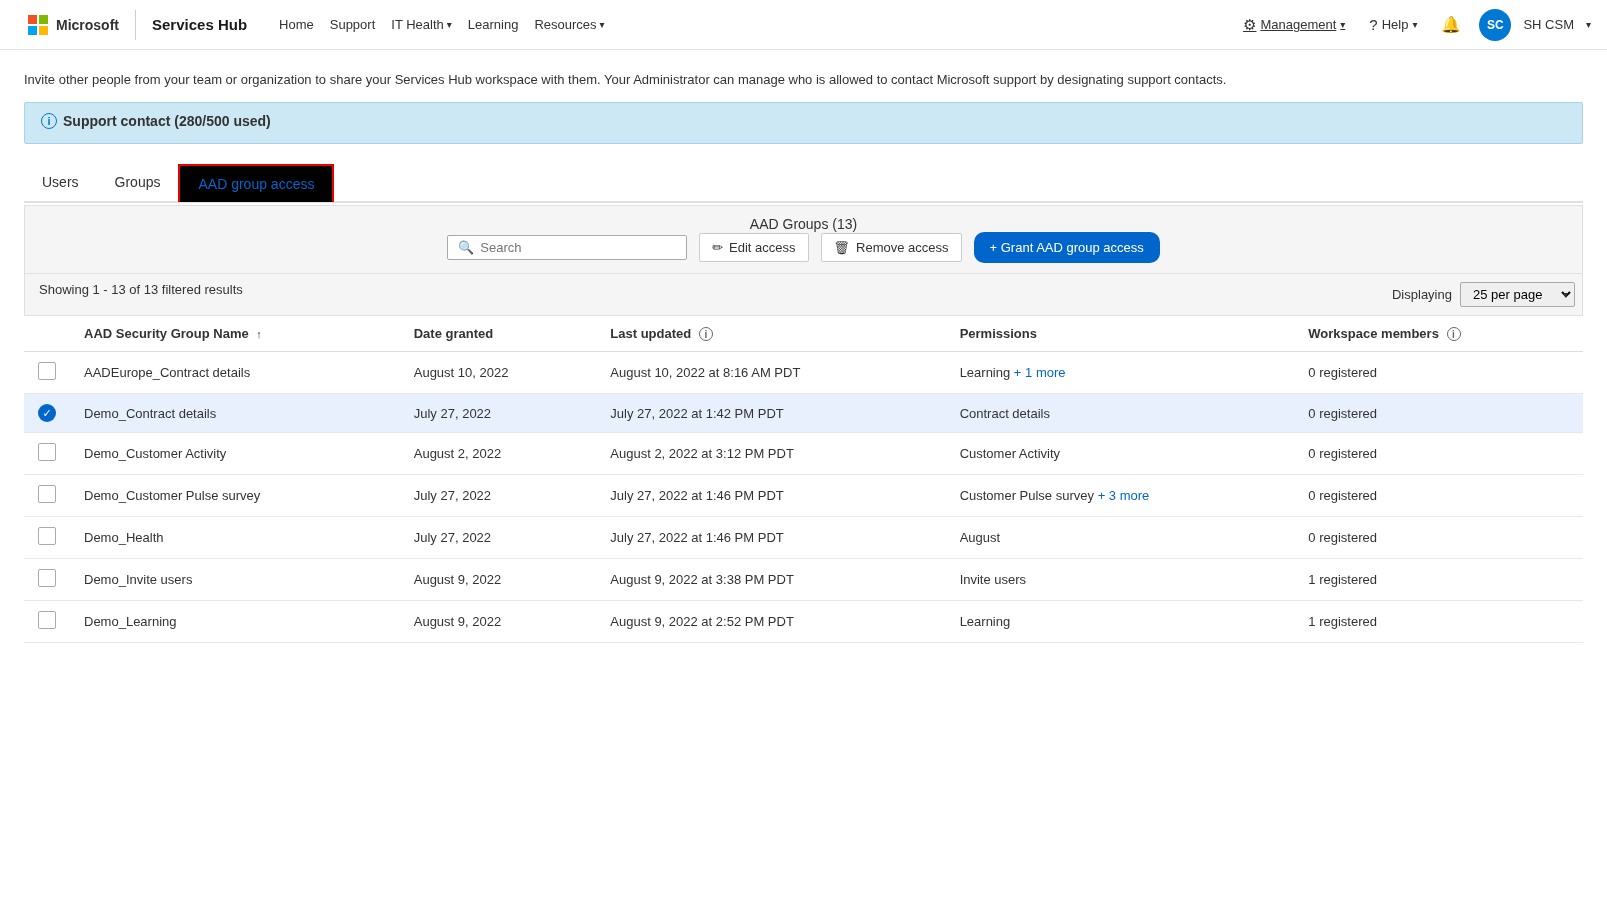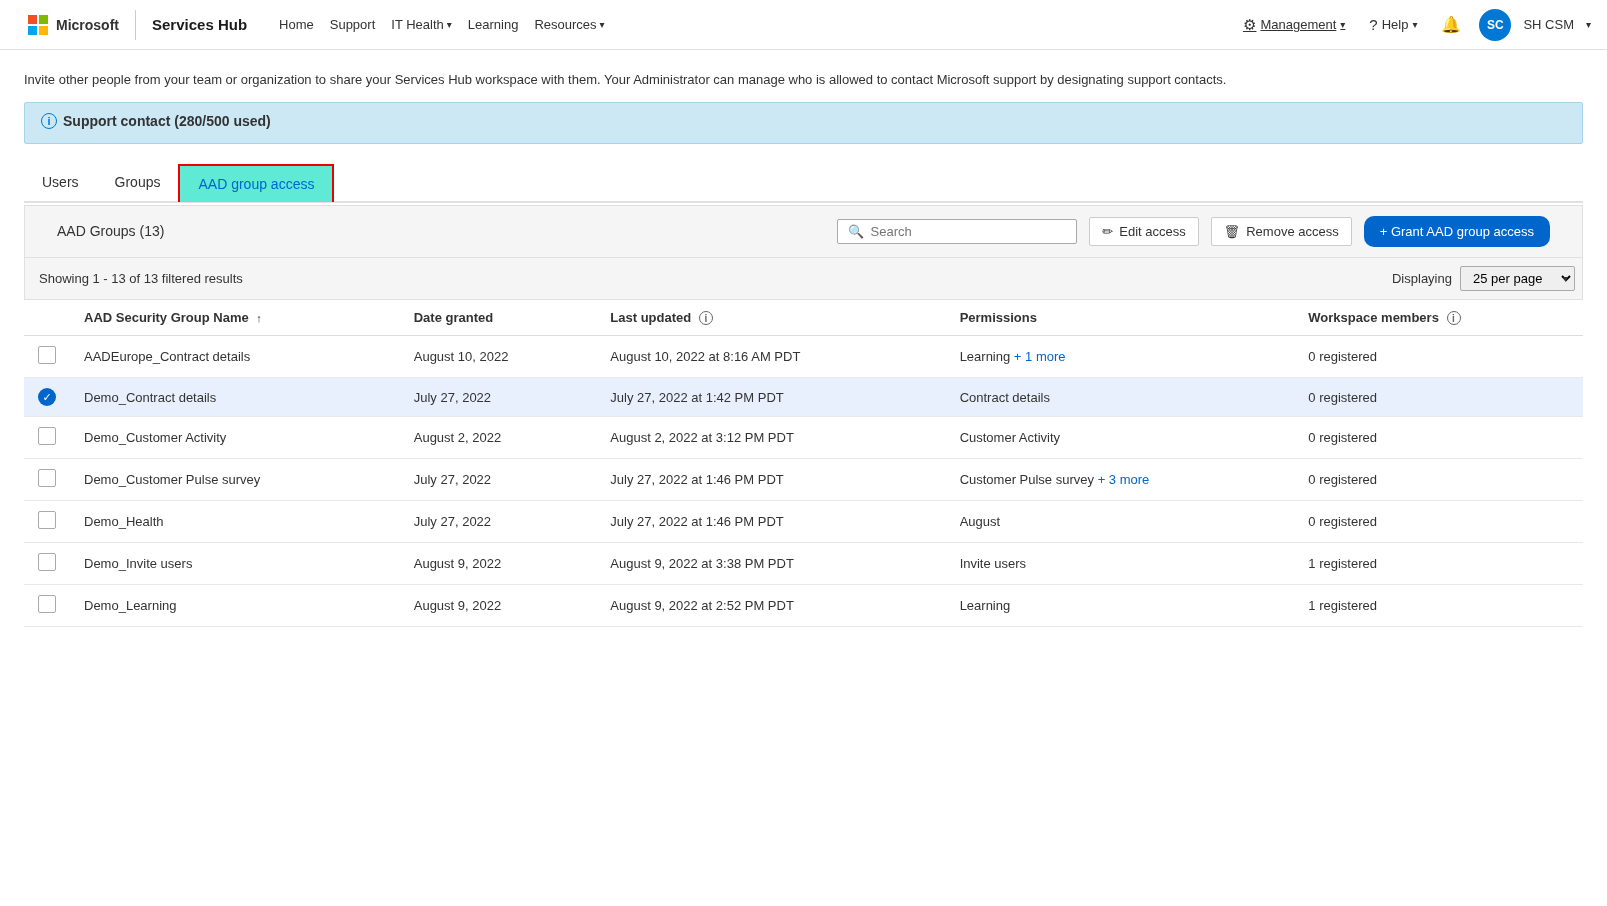--- a/index.html
+++ b/index.html
@@ -54,27 +54,27 @@
     .info-icon { width: 16px; height: 16px; border-radius: 50%; border: 1.5px solid #0078d4; color: #0078d4; display: inline-flex; align-items: center; justify-content: center; font-size: 11px; font-weight: 700; }
 
     
     .tabs { display: flex; align-items: center; gap: 0; border-bottom: 2px solid #e0e0e0; margin-bottom: 0; }
     .tab {
       padding: 10px 18px; font-size: 14px; cursor: pointer; color: #333;
       border-bottom: 3px solid transparent; margin-bottom: -2px;
     }
     .tab.active {
       border: 2px solid #e00; border-bottom: none; font-weight: 500; color: #0066cc;
-      background: #5eead4; margin-bottom: -2px;
+      background: #000000; margin-bottom: -2px;
     }
 
     
     .table-toolbar {
       display: flex; align-items: center; justify-content: space-between;
-      padding: 10px 32px; background: #f5f5f5; border: 1px solid #e0e0e0; margin-top: 2px;
+      padding: 10px 16px; background: #f5f5f5; border: 1px solid #e0e0e0; margin-top: 2px; flex-direction: column;
     }
     .group-count { font-size: 14px; font-weight: 500; }
     .toolbar-right { display: flex; align-items: center; gap: 12px; }
     .search-box {
       display: flex; align-items: center; border: 1px solid #aaa; background: #fff;
       padding: 4px 10px; border-radius: 2px; width: 240px; gap: 6px;
     }
     .search-box input {
       border: none; outline: none; font-size: 13px; width: 100%; background: transparent;
     }
@@ -85,21 +85,21 @@
       border-radius: 2px; color: #333;
     }
     .grant-btn {
       display: flex; align-items: center; gap: 6px; padding: 8px 16px;
       background: #0066cc; color: #fff; border: none; cursor: pointer; font-size: 13px;
       border-radius: 10px; font-weight: 500;
     }
 
     
     .filter-bar {
-      display: flex; align-items: center; justify-content: space-between;
+      display: flex; align-items: flex-start; justify-content: space-between;
       padding: 8px 14px; background: #f5f5f5; border: 1px solid #e0e0e0;
       border-top: none; font-size: 13px;
     }
     .per-page-select {
       display: flex; align-items: center; gap: 8px; font-size: 13px;
     }
     .per-page-select select {
       padding: 3px 8px; border: 1px solid #aaa; border-radius: 2px; font-size: 13px;
     }
 

